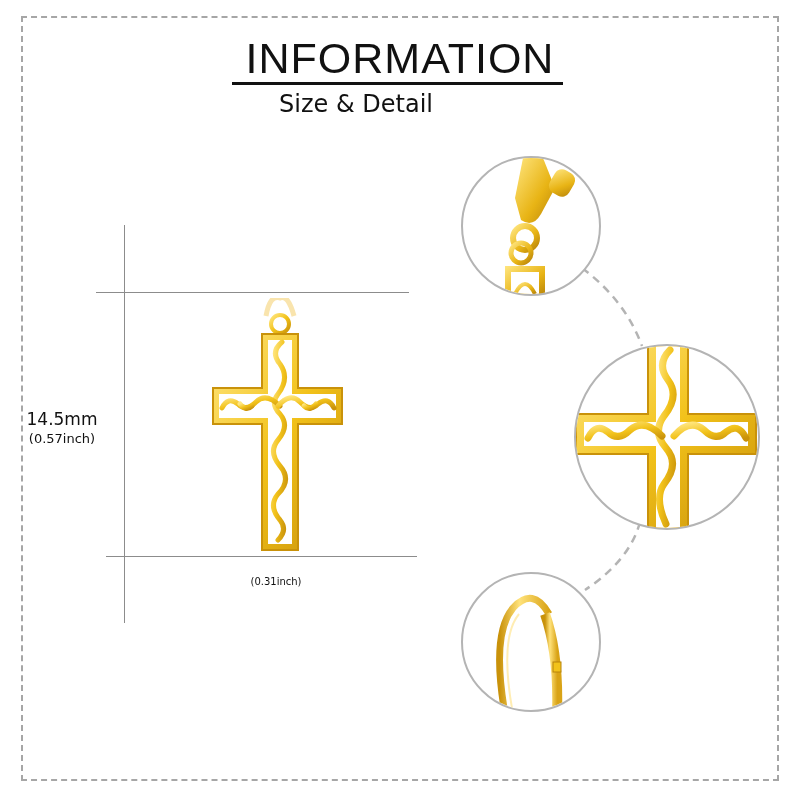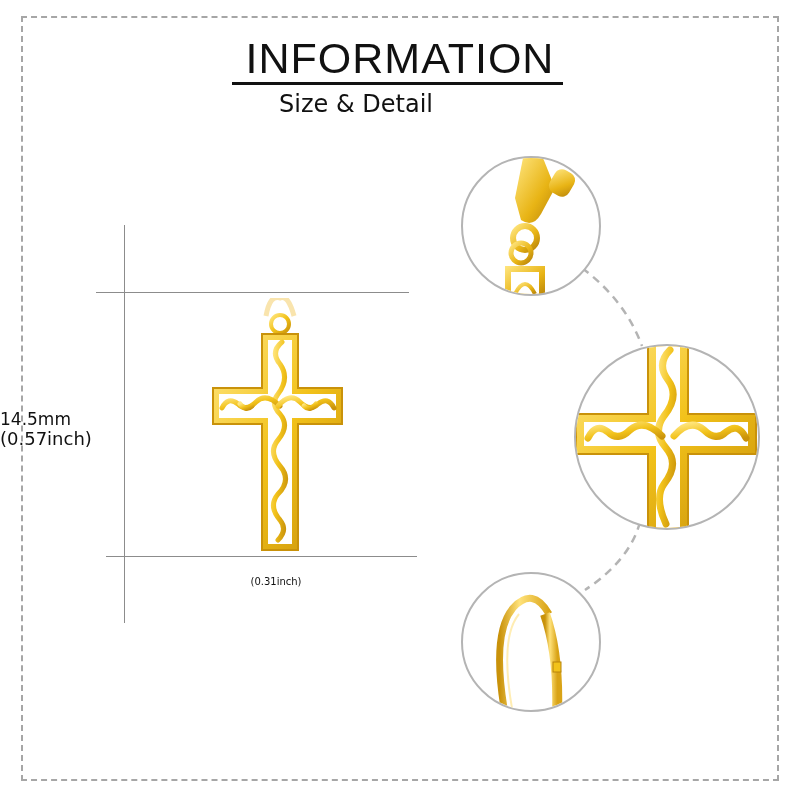--- a/index.html
+++ b/index.html
@@ -7,22 +7,22 @@
          font-family:"DejaVu Sans","Liberation Sans",sans-serif; color:#111; }
   .frame { position:absolute; left:21px; top:16px; width:758px; height:765px;
            border:2px dashed #a6a6a6; box-sizing:border-box; }
   .title { position:absolute; left:0; width:800px; top:34px; text-align:center;
            font-size:43px; letter-spacing:1px; font-weight:400; color:#111;
            font-family:"Liberation Sans","DejaVu Sans",sans-serif; }
   .title-rule { position:absolute; left:232px; top:82px; width:331px; height:3px; background:#111; }
   .subtitle { position:absolute; left:0; width:712px; top:90px; text-align:center;
               font-size:24px; color:#111; }
   .guide { position:absolute; background:#8c8c8c; }
-  .dim-h { position:absolute; left:0; width:124px; top:409px; font-size:17px; line-height:20px; }
-  .dim-h .sub { font-size:18px; }
+  .dim-h { position:absolute; left:0; width:124px; top:409px; text-align:center; font-size:17px; line-height:20px; }
+  .dim-h .sub { font-size:13px; }
   .dim-w { position:absolute; left:176px; width:200px; top:572px; text-align:center; font-size:17px; line-height:20px; }
   .dim-w .sub { font-size:10px; }
   .main-cross { position:absolute; left:200px; top:298px; }
   .circle { position:absolute; border:2px solid #b4b4b4; border-radius:50%; overflow:hidden; background:#fff; box-sizing:border-box; }
   .connector { position:absolute; left:0; top:0; }
 </style>
 </head>
 <body>
 
 <div class="frame"></div>

